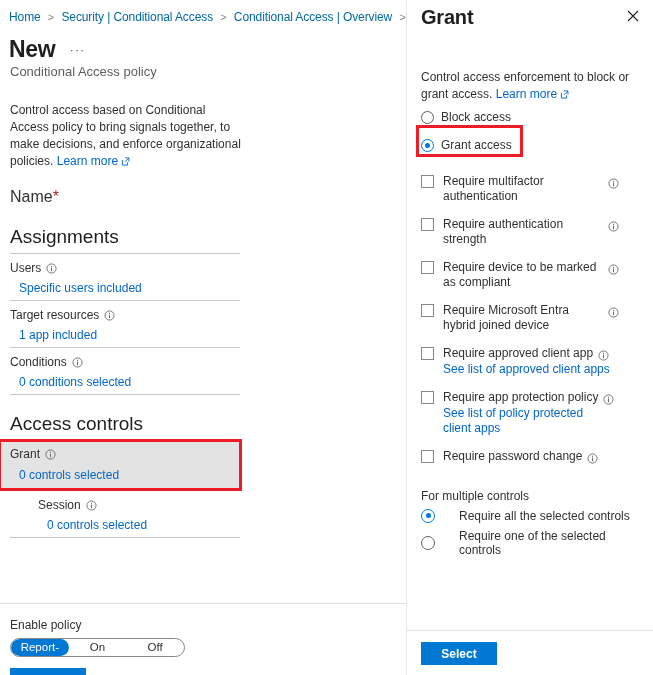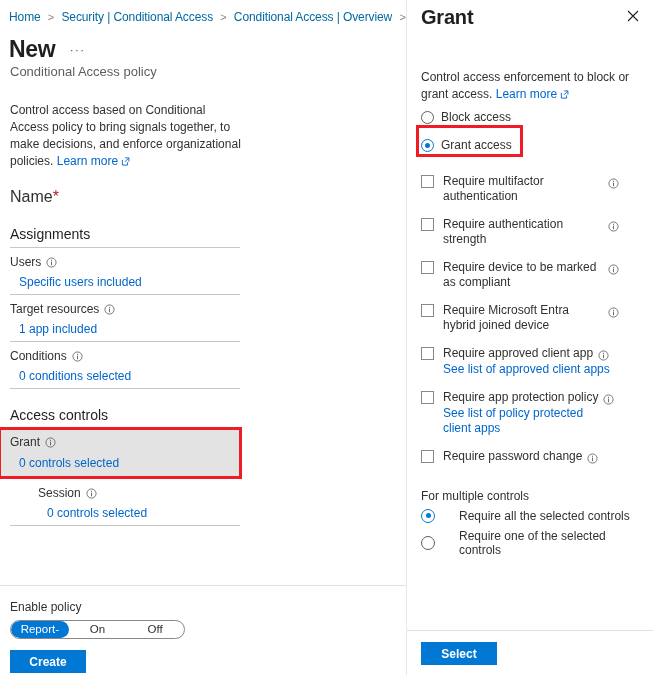--- a/index.html
+++ b/index.html
@@ -64,21 +64,21 @@
     border: none; outline: none; background: transparent;
     font-family: "Liberation Sans", sans-serif;
     font-size: 12px; color: #201f1e;
     padding: 0 22px 0 6px; width: 100%; height: 100%;
   }
   .check-ok {
     position: absolute; right: 6px; top: 5px;
     width: 11px; height: 11px;
   }
 
-  .section-head { font-size: 14px; color: #201f1e; padding: 20px 0 0 10px; }
+  .section-head { font-size: 19px; color: #201f1e; padding: 20px 0 0 10px; }
   .section-head.tight { padding-top: 18px; }
 
   .rule { height: 1px; background: #c8c6c4; margin: 5px 10px 0 10px; width: 230px; }
 
   .row { padding: 7px 0 0 10px; position: relative; }
   .row-label { font-size: 12px; color: #323130; display: flex; align-items: center; gap: 5px; }
   .row-value { font-size: 12px; color: #0066cc; padding: 6px 0 0 9px; cursor: pointer; }
 
   .info-icon { width: 11px; height: 11px; display: inline-block; }
 
@@ -90,21 +90,21 @@
     padding: 6px 0 7px 10px;
     width: 240px;
     outline: 3px solid #ee1c25;
     outline-offset: -1px;
   }
   .grant-row .row-value { padding-top: 7px; }
 
   
   .left-footer {
     position: absolute; left: 0; bottom: 0;
-    width: 406px; height: 90px;
+    width: 406px; height: 72px;
     background: #ffffff;
     border-top: 1px solid #e1dfdd;
     padding: 14px 0 0 10px;
   }
   .enable-label { font-size: 12px; color: #323130; }
   .seg-toggle {
     margin-top: 6px;
     width: 175px; height: 19px;
     border: 1px solid #8a8886;
     border-radius: 10px;

